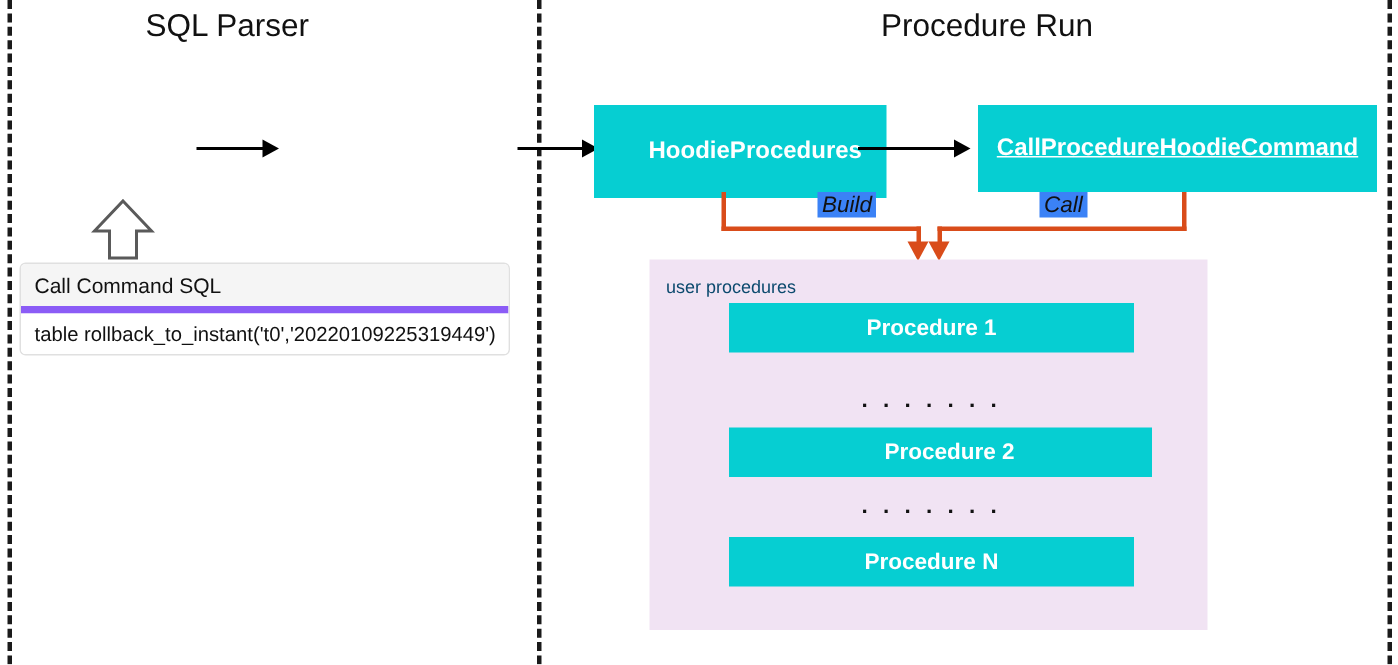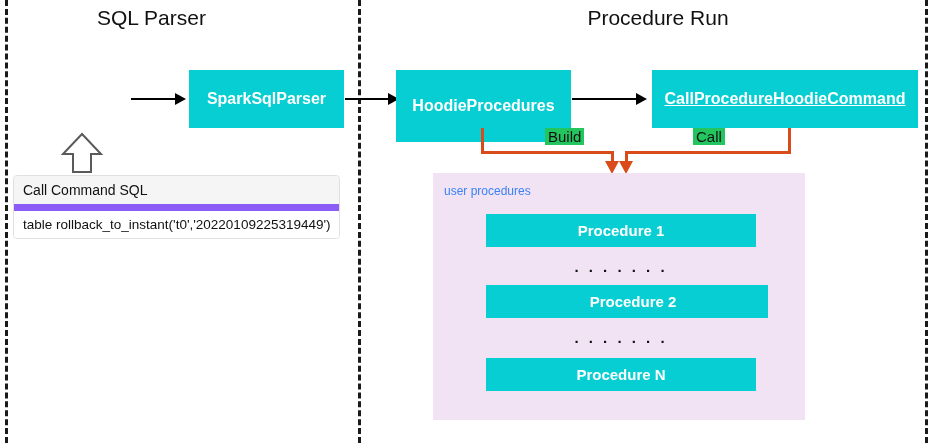--- a/index.html
+++ b/index.html
@@ -15,58 +15,57 @@
 
   .arrow-line{position:absolute;height:0;border-top:2px solid #000;}
   .arrow-head{position:absolute;width:0;height:0;border-top:6px solid transparent;
               border-bottom:6px solid transparent;border-left:11px solid #000;}
 
   .hollow-arrow{position:absolute;}
 
   .sqltable{position:absolute;border:1px solid #e0e0e0;border-radius:4px;background:#fff;
             box-sizing:border-box;overflow:hidden;}
   .sqlrow{box-sizing:border-box;padding:6px 9px;font-size:13.5px;color:#111;
-          border-bottom:7px solid #8b5cf6;background:#ffffff;white-space:nowrap;}
+          border-bottom:5px solid #8b5cf6;background:#ffffff;white-space:nowrap;}
   .sqlrow.head{background:#f5f5f5;font-size:14px;}
   .sqlrow:last-child{border-bottom:none;}
 
   .proc-panel{position:absolute;background:#f1e3f3;}
-  .proc-panel-label{position:absolute;font-size:12px;color:#3b82f6;}
+  .proc-panel-label{position:absolute;font-size:12px;color:#0c4a6e;}
   .proc-box{position:absolute;background:#06ced2;color:#fff;font-size:15px;font-weight:bold;
             display:flex;align-items:center;justify-content:center;}
   .dots{position:absolute;font-size:15px;font-weight:bold;color:#111;letter-spacing:3px;
         text-align:center;}
 
   .orange{position:absolute;background:#d94c1a;}
   .orange-head{position:absolute;width:0;height:0;border-left:7px solid transparent;
                border-right:7px solid transparent;border-top:13px solid #d94c1a;}
-  .conn-label{position:absolute;font-size:15px;color:#111;background:#22c55e;padding:0 3px;white-space:nowrap;}
+  .conn-label{position:absolute;font-size:15px;color:#111;background:#3b82f6;padding:0 3px;white-space:nowrap;font-style:italic;}
 </style>
 </head>
 <body>
 
 <div id="canvas">
 
   <div class="vdash" style="left:5px;"></div>
   <div class="vdash" style="left:358px;"></div>
   <div class="vdash" style="left:925px;"></div>
 
   <div class="section-title" style="left:5px;top:6px;width:293px;">SQL Parser</div>
   <div class="section-title" style="left:342px;top:6px;width:632px;">Procedure Run</div>
 
 
   <div class="arrow-line" style="left:131px;top:98px;width:48px;"></div>
   <div class="arrow-head" style="left:175px;top:93px;"></div>
 
-  <div class="teal-box" style="left:189px;top:70px;width:155px;height:58px;">SparkSqlParser</div>
 
   <div class="arrow-line" style="left:345px;top:98px;width:48px;"></div>
   <div class="arrow-head" style="left:388px;top:93px;"></div>
 
-  <div class="teal-box" style="left:396px;top:70px;width:175px;height:72px;">HoodieProcedures</div>
+  <div class="teal-box" style="left:396px;top:70px;width:175px;height:62px;padding-left:20px;">HoodieProcedures</div>
 
   <div class="arrow-line" style="left:572px;top:98px;width:68px;"></div>
   <div class="arrow-head" style="left:636px;top:93px;"></div>
 
   <div class="teal-box" style="left:652px;top:70px;width:266px;height:58px;text-decoration:underline;">CallProcedureHoodieCommand</div>
 
   <svg class="hollow-arrow" style="left:60px;top:131px;" width="44" height="44" viewBox="0 0 44 44">
     <polygon points="22,3 41,23 31,23 31,41 13,41 13,23 3,23" fill="#ffffff" stroke="#5a5a5a" stroke-width="2"></polygon>
   </svg>
 
@@ -83,19 +82,19 @@
 
   <div class="orange" style="left:788px;top:128px;width:3px;height:26px;"></div>
   <div class="orange" style="left:625px;top:151px;width:166px;height:3px;"></div>
   <div class="orange" style="left:625px;top:151px;width:3px;height:12px;"></div>
   <div class="orange-head" style="left:619px;top:161px;"></div>
   <div class="conn-label" style="left:693px;top:128px;">Call</div>
 
   <div class="proc-panel" style="left:433px;top:173px;width:372px;height:247px;"></div>
   <div class="proc-panel-label" style="left:444px;top:184px;">user procedures</div>
 
-  <div class="proc-box" style="left:486px;top:214px;width:270px;height:33px;">Procedure 1</div>
+  <div class="proc-box" style="left:486px;top:202px;width:270px;height:33px;">Procedure 1</div>
   <div class="dots" style="left:486px;top:258px;width:270px;">. . . . . . .</div>
   <div class="proc-box" style="left:486px;top:285px;width:270px;height:33px;padding-left:12px;">Procedure 2</div>
   <div class="dots" style="left:486px;top:329px;width:270px;">. . . . . . .</div>
   <div class="proc-box" style="left:486px;top:358px;width:270px;height:33px;">Procedure N</div>
 
 </div>
 
 </body></html>

